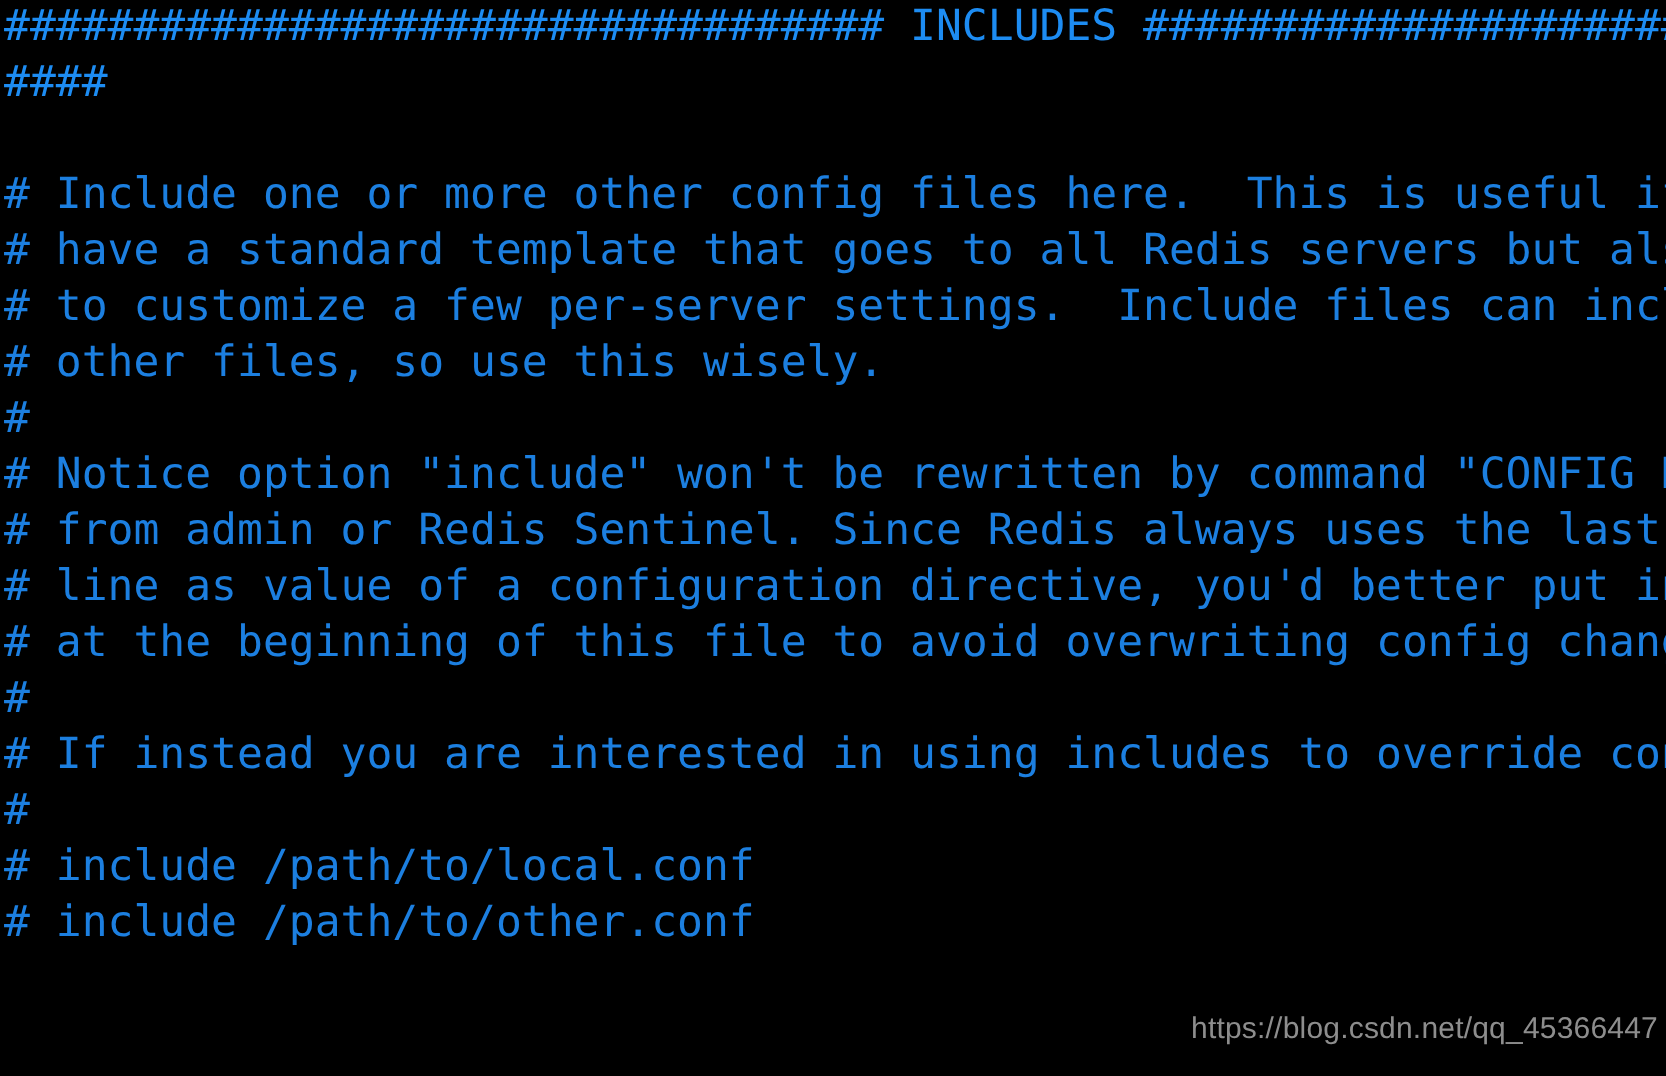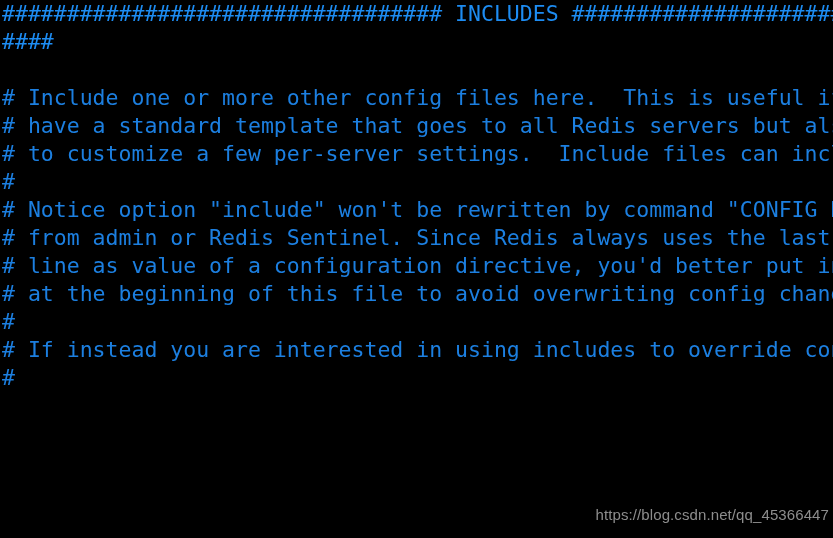--- a/index.html
+++ b/index.html
@@ -57,25 +57,28 @@
 
 <div id="screen">
 
   <div id="terminal">
     <div class="line rule">################################## INCLUDES ###########################</div>
     <div class="line rule">####</div>
     <div class="line"></div>
     <div class="line"># Include one or more other config files here.  This is useful if you</div>
     <div class="line"># have a standard template that goes to all Redis servers but also need</div>
     <div class="line"># to customize a few per-server settings.  Include files can include</div>
+    <div class="line"># other files, so use this wisely.</div>
     <div class="line">#</div>
     <div class="line"># Notice option "include" won't be rewritten by command "CONFIG REWRITE"</div>
     <div class="line"># from admin or Redis Sentinel. Since Redis always uses the last proces</div>
     <div class="line"># line as value of a configuration directive, you'd better put includes</div>
     <div class="line"># at the beginning of this file to avoid overwriting config change at ru</div>
     <div class="line">#</div>
     <div class="line"># If instead you are interested in using includes to override configurat</div>
     <div class="line">#</div>
+    <div class="line"># include /path/to/local.conf</div>
+    <div class="line"># include /path/to/other.conf</div>
   </div>
 
   <div class="watermark">https://blog.csdn.net/qq_45366447</div>
 
 </div>
 
 </body></html>

